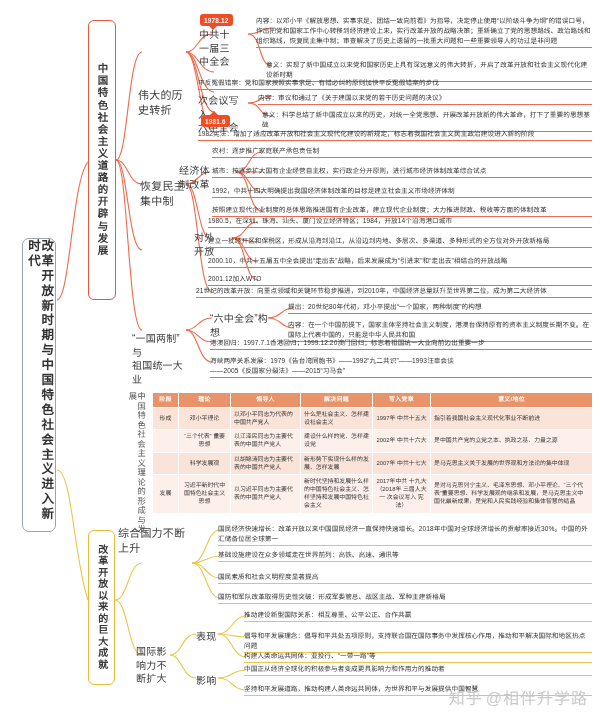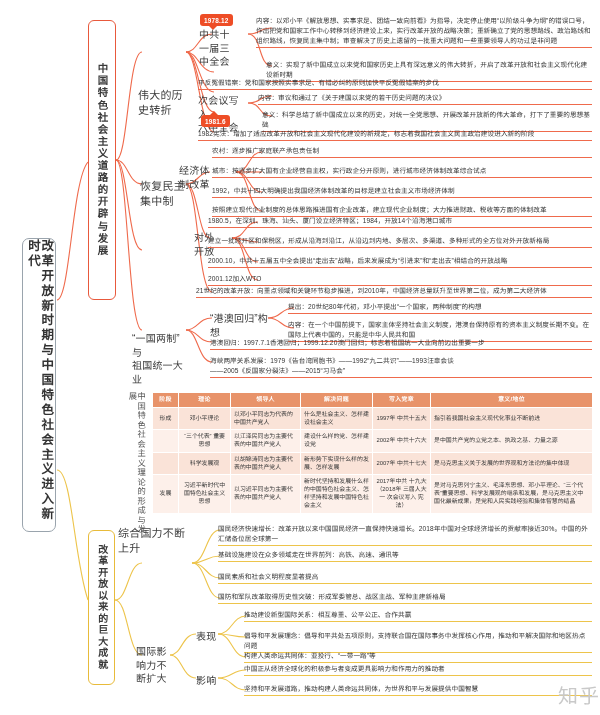--- a/index.html
+++ b/index.html
@@ -142,22 +142,22 @@
   #theory-table tr.alt td{background:#fdf0ea;}
   #theory-table td.stage{
     background:#fae3d8;
     text-align:center;
     font-weight:400;
   }
 
   
   .watermark{
     position:absolute;
-    right:0;bottom:6px;
-    font-size:20px;
+    right:12px;bottom:6px;
+    font-size:16px;
     color:#c9c9c9;
     letter-spacing:1px;
     font-weight:400;
     display:flex;align-items:center;gap:3px;
   }
 </style>
 </head>
 <body>
 
 <div id="canvas">
@@ -281,21 +281,21 @@
   <div class="leaf red" style="left:208px;top:216px;width:384px;">1980.5，在深圳、珠海、汕头、厦门设立经济特区；1984，开放14个沿海港口城市</div>
   <div class="leaf red" style="left:208px;top:236px;width:384px;">建立一批经开区和保税区，形成从沿海到沿江，从沿边到内地、多层次、多渠道、多种形式的全方位对外开放新格局</div>
   <div class="leaf red" style="left:208px;top:256px;width:384px;">2000.10，中共十五届五中全会提出“走出去”战略，后来发展成为“引进来”和“走出去”相结合的开放战略</div>
   <div class="leaf red" style="left:208px;top:274px;width:384px;">2001.12加入WTO</div>
 
   <div class="leaf red" style="left:196px;top:286px;width:396px;">21世纪的改革开放：向重点领域和关键环节稳步推进，到2010年，中国经济总量跃升至世界第二位，成为第二大经济体</div>
 
   <div class="lbl" style="left:132px;top:332px;width:56px;">“一国两制”与
 祖国统一大业</div>
 
-  <div class="lbl" style="left:210px;top:312px;width:62px;">“港澳回归”构想</div>
+  <div class="lbl" style="left:210px;top:312px;width:62px;">“六中全会”构想</div>
   <div class="leaf red" style="left:288px;top:302px;width:304px;">提出：20世纪80年代初，邓小平提出“一个国家，两种制度”的构想</div>
   <div class="leaf red" style="left:288px;top:320px;width:304px;">内容：在一个中国前提下，国家主体坚持社会主义制度，港澳台保持原有的资本主义制度长期不变。在国际上代表中国的，只能是中华人民共和国</div>
 
   <div class="leaf red" style="left:210px;top:338px;width:382px;">港澳回归：1997.7.1香港回归；1999.12.20澳门回归；标志着祖国统一大业向前迈出重要一步</div>
   <div class="leaf red" style="left:210px;top:356px;width:382px;">海峡两岸关系发展：1979《告台湾同胞书》——1992“九二共识”——1993汪辜会谈
 ——2005《反国家分裂法》——2015“习马会”</div>
 
   <table id="theory-table">
     <colgroup>
       <col style="width:26px">
@@ -374,15 +374,16 @@
   <div class="leaf yellow" style="left:244px;top:610px;width:348px;">推动建设新型国际关系：相互尊重、公平公正、合作共赢</div>
   <div class="leaf yellow" style="left:244px;top:631px;width:348px;">倡导和平发展理念：倡导和平共处五项原则，支持联合国在国际事务中发挥核心作用，推动和平解决国际和地区热点问题</div>
   <div class="leaf yellow" style="left:244px;top:651px;width:348px;">构建人类命运共同体：亚投行、“一带一路”等</div>
 
   <div class="lbl" style="left:196px;top:674px;width:22px;">影响</div>
   <div class="leaf yellow" style="left:244px;top:664px;width:348px;">中国正从经济全球化的积极参与者变成更具影响力和作用力的推动者</div>
   <div class="leaf yellow" style="left:244px;top:684px;width:348px;">坚持和平发展道路，推动构建人类命运共同体，为世界和平与发展提供中国智慧</div>
 
   <div class="watermark">
     <span>知乎</span>
+    <span>@相伴升学路</span>
   </div>
 
 </div>
 
 </body></html>

